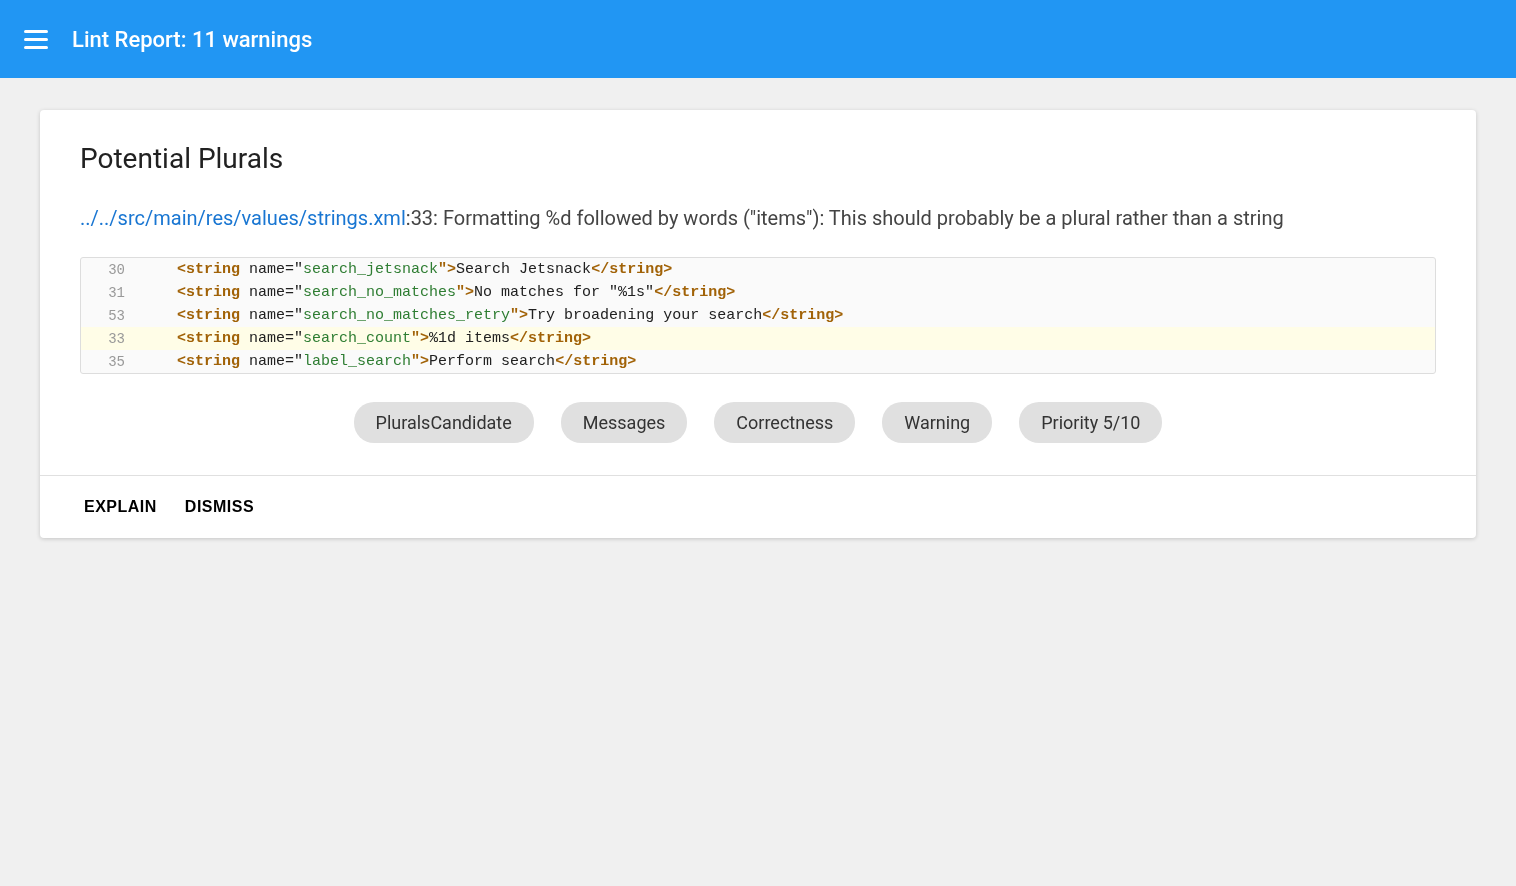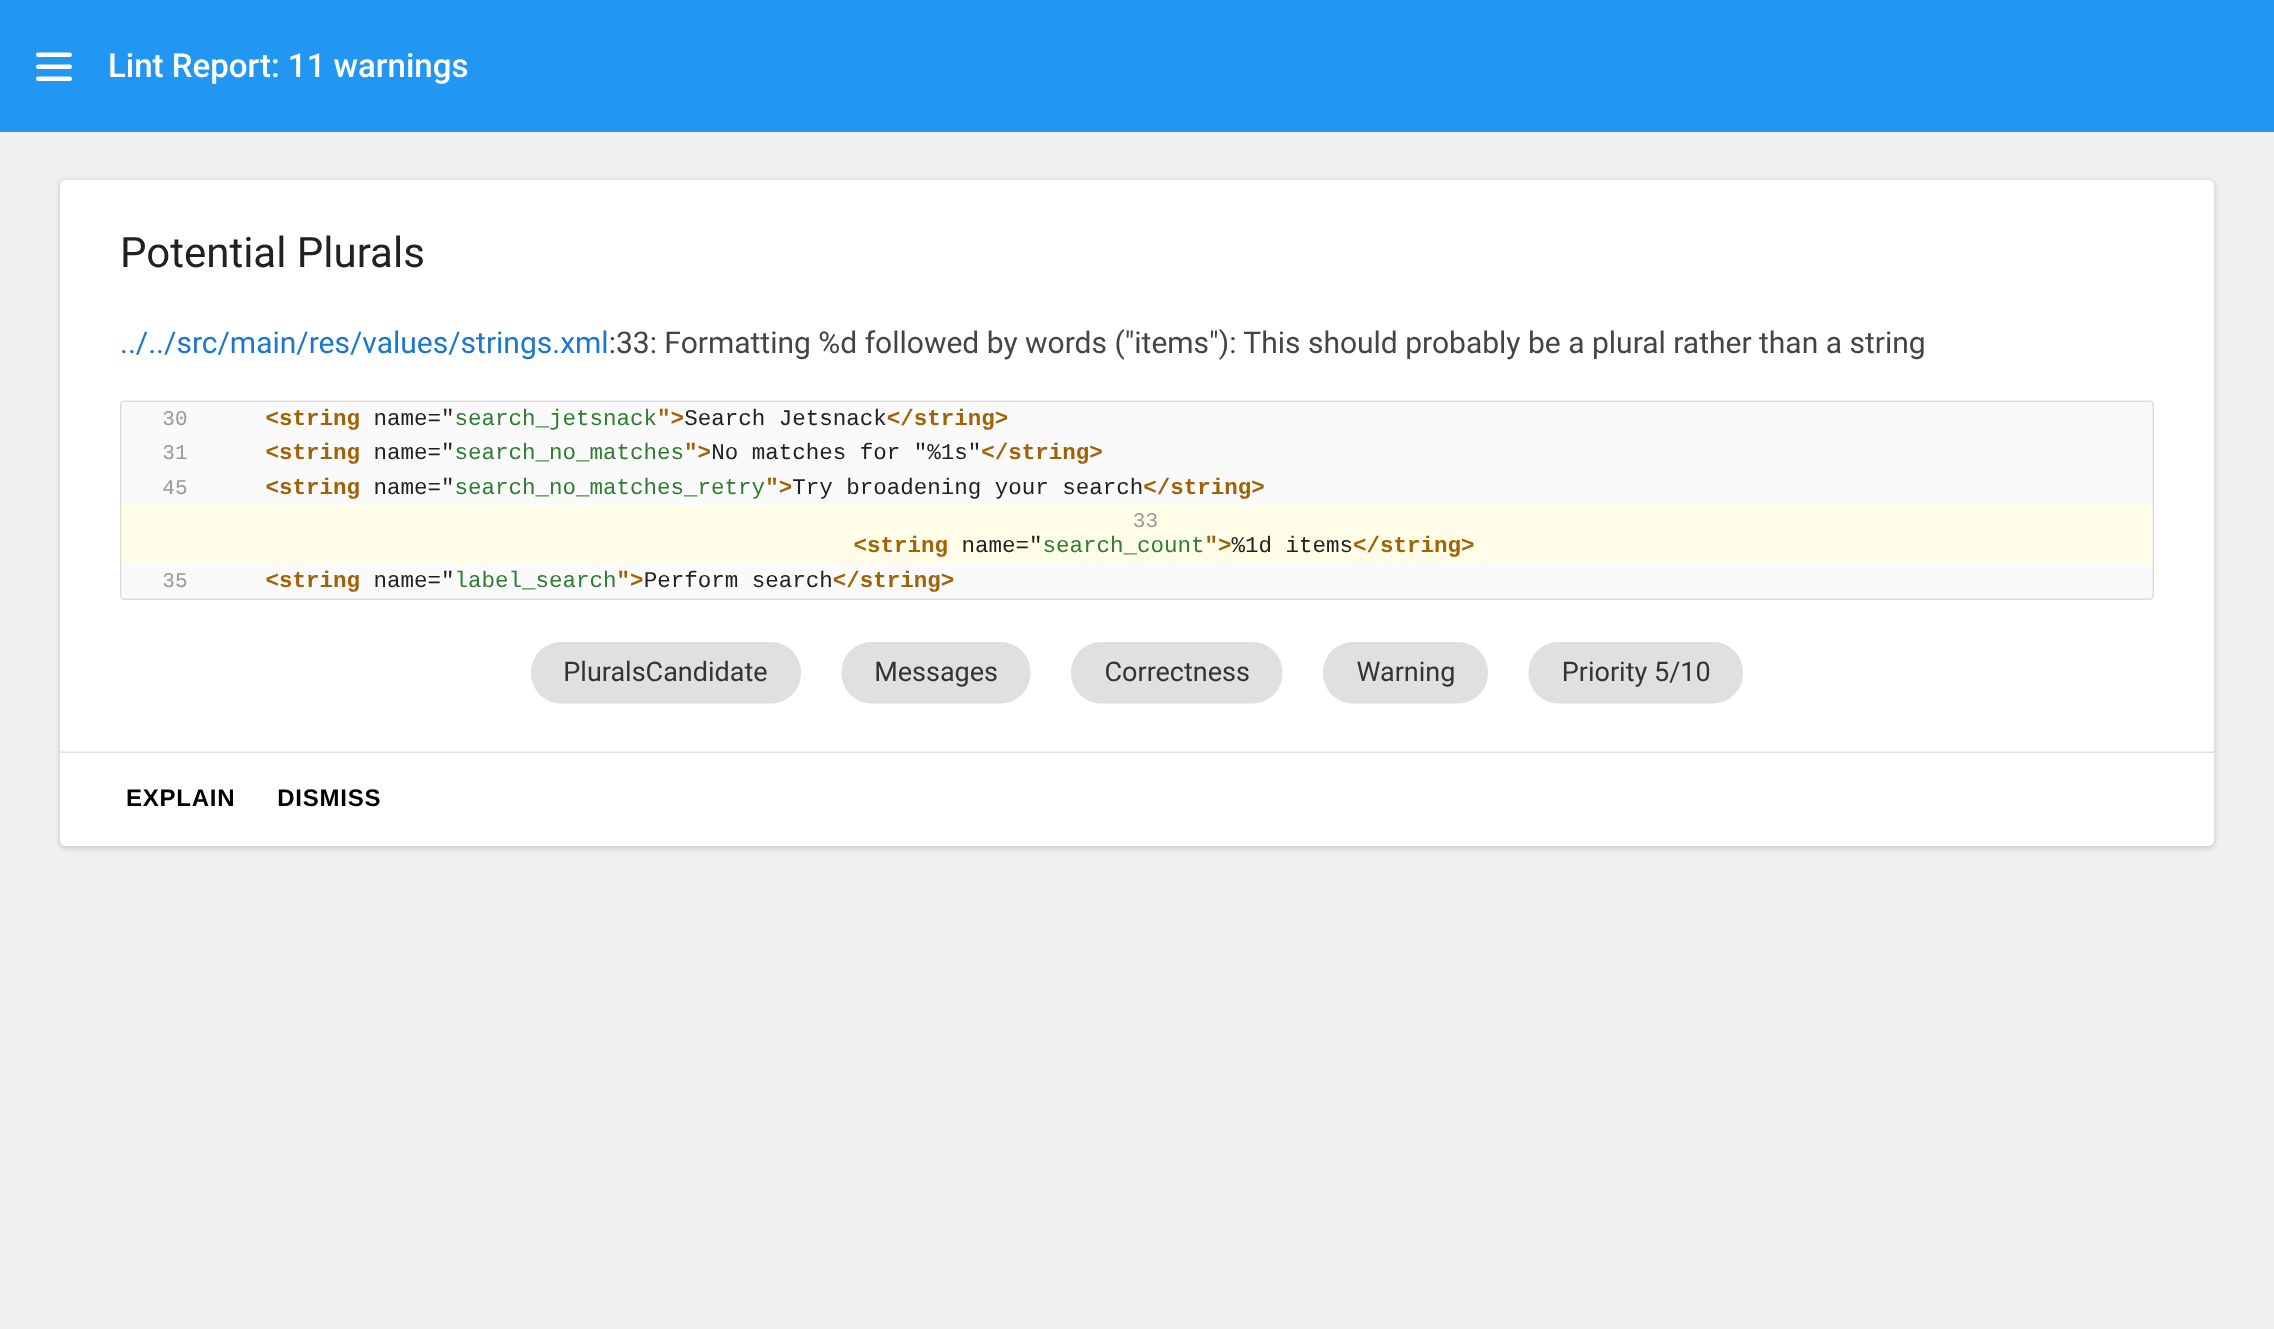--- a/index.html
+++ b/index.html
@@ -6,21 +6,21 @@
     body {
       font-family: 'Roboto', Arial, sans-serif;
       background: #f0f0f0;
       min-height: 886px;
       width: 1516px;
     }
 
     
     .header {
       background: #2196F3;
-      height: 88px;
+      height: 78px;
       display: flex;
       align-items: center;
       padding: 0 24px;
       gap: 24px;
     }
     .header-menu-icon {
       display: flex;
       flex-direction: column;
       gap: 5px;
       cursor: pointer;
@@ -86,21 +86,20 @@
     }
 
     .code-line {
       display: flex;
       align-items: center;
       padding: 3px 0;
     }
 
     .code-line.highlighted {
       background: #fffde7;
-      flex-direction: column;
     }
 
     .line-number {
       color: #999;
       font-size: 14px;
       min-width: 60px;
       padding: 0 16px;
       text-align: right;
       user-select: none;
     }
@@ -183,21 +182,21 @@
       <div class="code-block" id="code-block-container">
           <div class="code-line">
             <span class="line-number">30</span>
             <span class="line-content">    <span class="kw-blue">&lt;string </span><span class="kw-dark">name="</span><span class="kw-green">search_jetsnack</span><span class="kw-blue">"&gt;</span><span class="kw-dark">Search Jetsnack</span><span class="kw-blue">&lt;/string&gt;</span></span>
           </div>
           <div class="code-line">
             <span class="line-number">31</span>
             <span class="line-content">    <span class="kw-blue">&lt;string </span><span class="kw-dark">name="</span><span class="kw-green">search_no_matches</span><span class="kw-blue">"&gt;</span><span class="kw-dark">No matches for "%1s"</span><span class="kw-blue">&lt;/string&gt;</span></span>
           </div>
           <div class="code-line">
-            <span class="line-number">45</span>
+            <span class="line-number">53</span>
             <span class="line-content">    <span class="kw-blue">&lt;string </span><span class="kw-dark">name="</span><span class="kw-green">search_no_matches_retry</span><span class="kw-blue">"&gt;</span><span class="kw-dark">Try broadening your search</span><span class="kw-blue">&lt;/string&gt;</span></span>
           </div>
           <div class="code-line highlighted">
             <span class="line-number">33</span>
             <span class="line-content">    <span class="kw-blue">&lt;string </span><span class="kw-dark">name="</span><span class="kw-green">search_count</span><span class="kw-blue">"&gt;</span><span class="kw-dark">%1d items</span><span class="kw-blue">&lt;/string&gt;</span></span>
           </div>
           <div class="code-line">
             <span class="line-number">35</span>
             <span class="line-content">    <span class="kw-blue">&lt;string </span><span class="kw-dark">name="</span><span class="kw-green">label_search</span><span class="kw-blue">"&gt;</span><span class="kw-dark">Perform search</span><span class="kw-blue">&lt;/string&gt;</span></span>
           </div>

